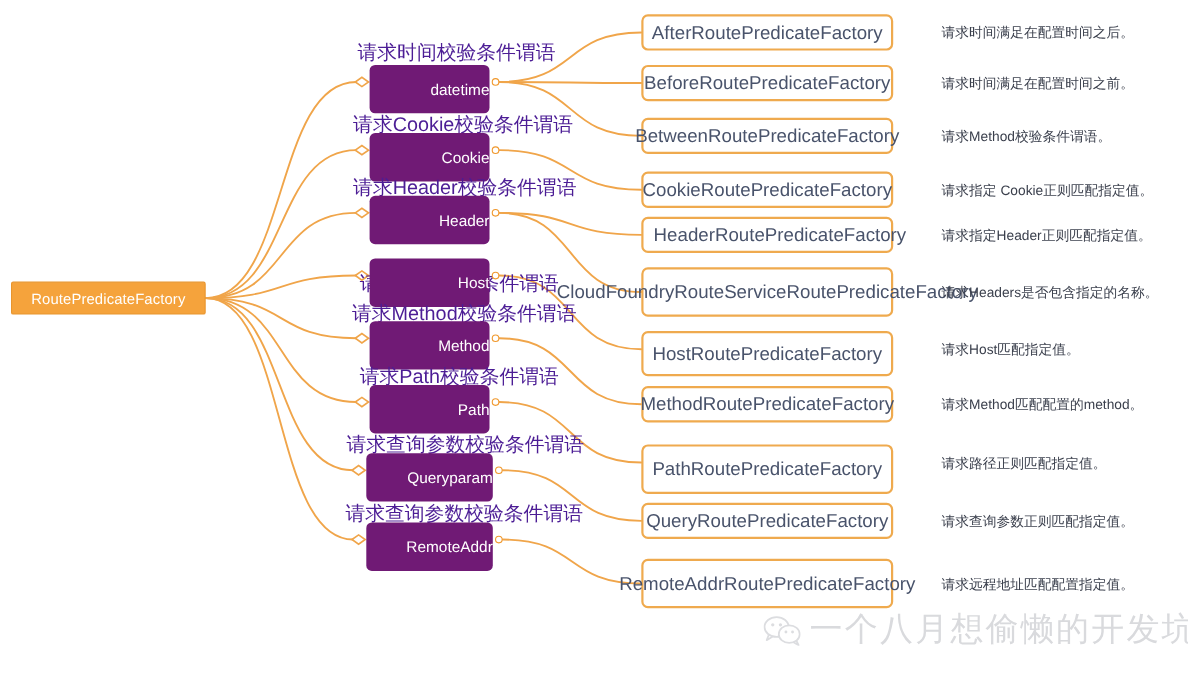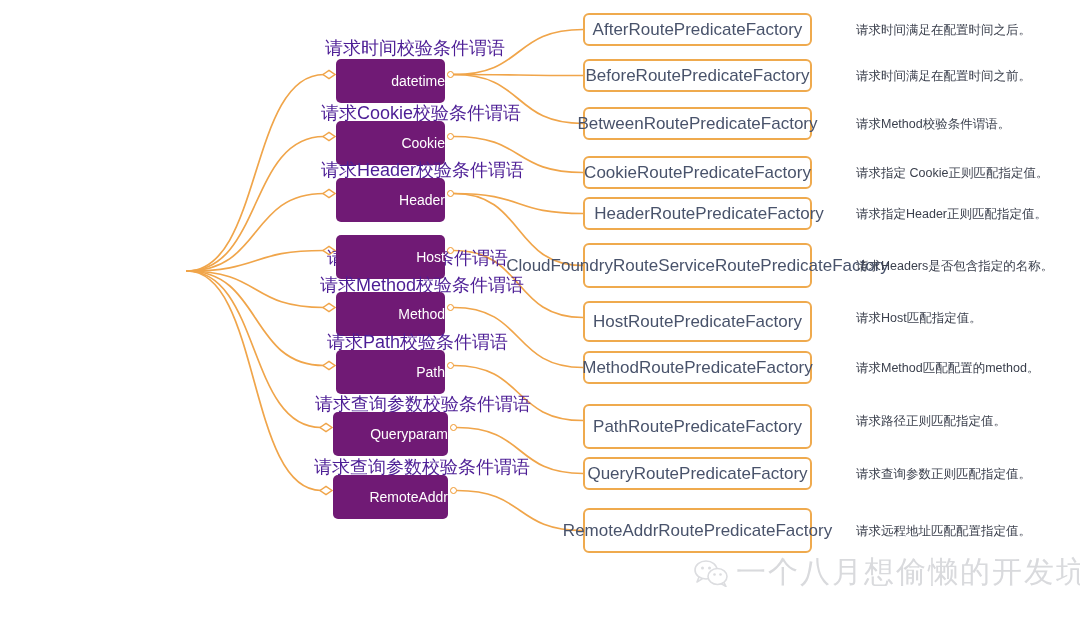--- a/index.html
+++ b/index.html
@@ -155,20 +155,23 @@
       <polygon points="323,365.5 329,361.3 335,365.5 329,369.7" fill="#ffffff" stroke="#f0a54a" stroke-width="1.5"></polygon>
       <path d="M454,365.5 C524.95,365.5 512.05,420.5 583,420.5" fill="none" stroke="#f0a54a" stroke-width="1.7" stroke-linecap="round"></path>
       <path d="M187,271 C260.7,271 247.3,427.5 321,427.5" fill="none" stroke="#f0a54a" stroke-width="1.7" stroke-linecap="round"></path>
       <polygon points="320,427.5 326,423.3 332,427.5 326,431.7" fill="#ffffff" stroke="#f0a54a" stroke-width="1.5"></polygon>
       <path d="M457,427.5 C526.3,427.5 513.7,473.5 583,473.5" fill="none" stroke="#f0a54a" stroke-width="1.7" stroke-linecap="round"></path>
       <path d="M187,271 C260.7,271 247.3,490.5 321,490.5" fill="none" stroke="#f0a54a" stroke-width="1.7" stroke-linecap="round"></path>
       <polygon points="320,490.5 326,486.3 332,490.5 326,494.7" fill="#ffffff" stroke="#f0a54a" stroke-width="1.5"></polygon>
       <path d="M457,490.5 C526.3,490.5 513.7,530.5 583,530.5" fill="none" stroke="#f0a54a" stroke-width="1.7" stroke-linecap="round"></path>
     </svg>
 
+  <div class="root-node">
+    <span>RoutePredicateFactory</span>
+  </div>
 
   <div id="branch-layer">
       <div class="l2-label" style="left: 325px; top: 36px;">请求时间校验条件谓语</div>
       <div class="l2-node" style="left: 336px; top: 59px; width: 109px;">
         <span>datetime</span>
       </div>
       <div class="l2-dot" style="left: 447px; top: 71px;"></div>
       <div class="l2-label" style="left: 321px; top: 101px;">请求Cookie校验条件谓语</div>
       <div class="l2-node" style="left: 336px; top: 121px; width: 109px;">
         <span>Cookie</span>

